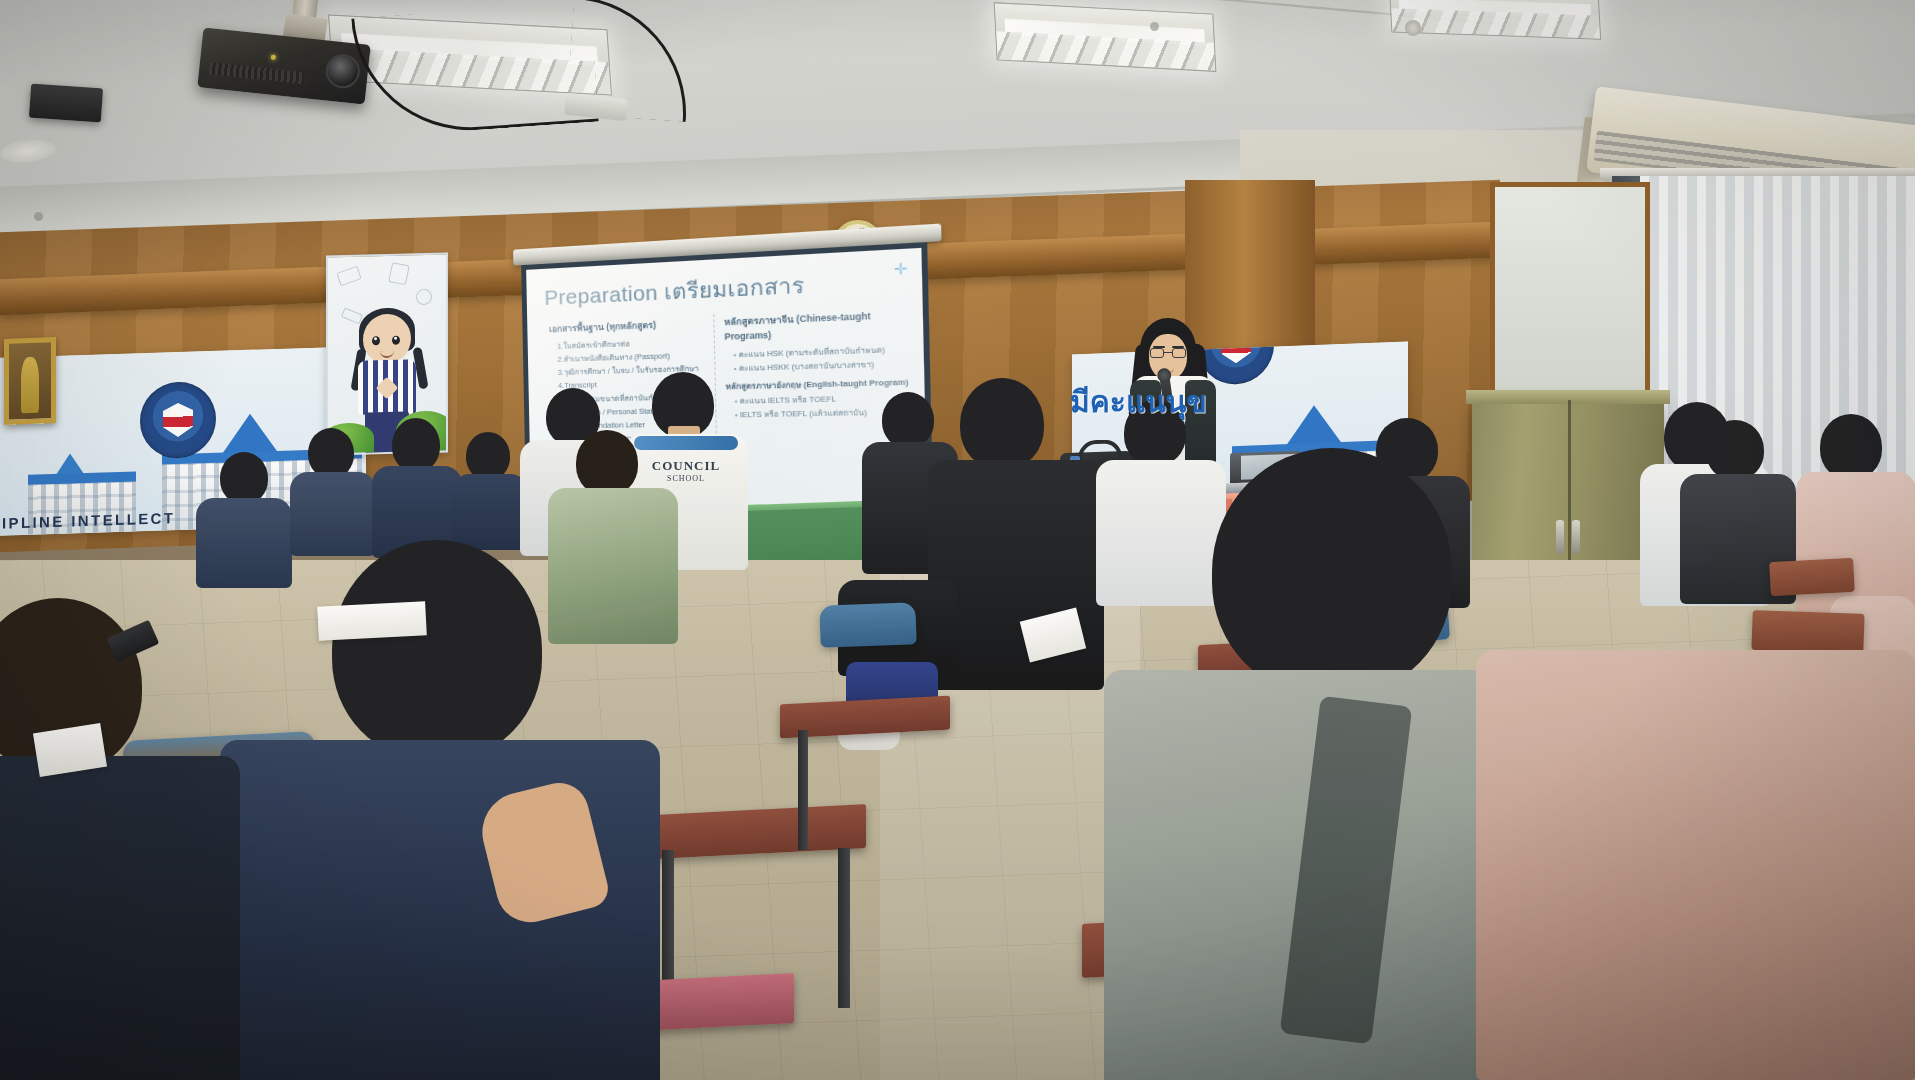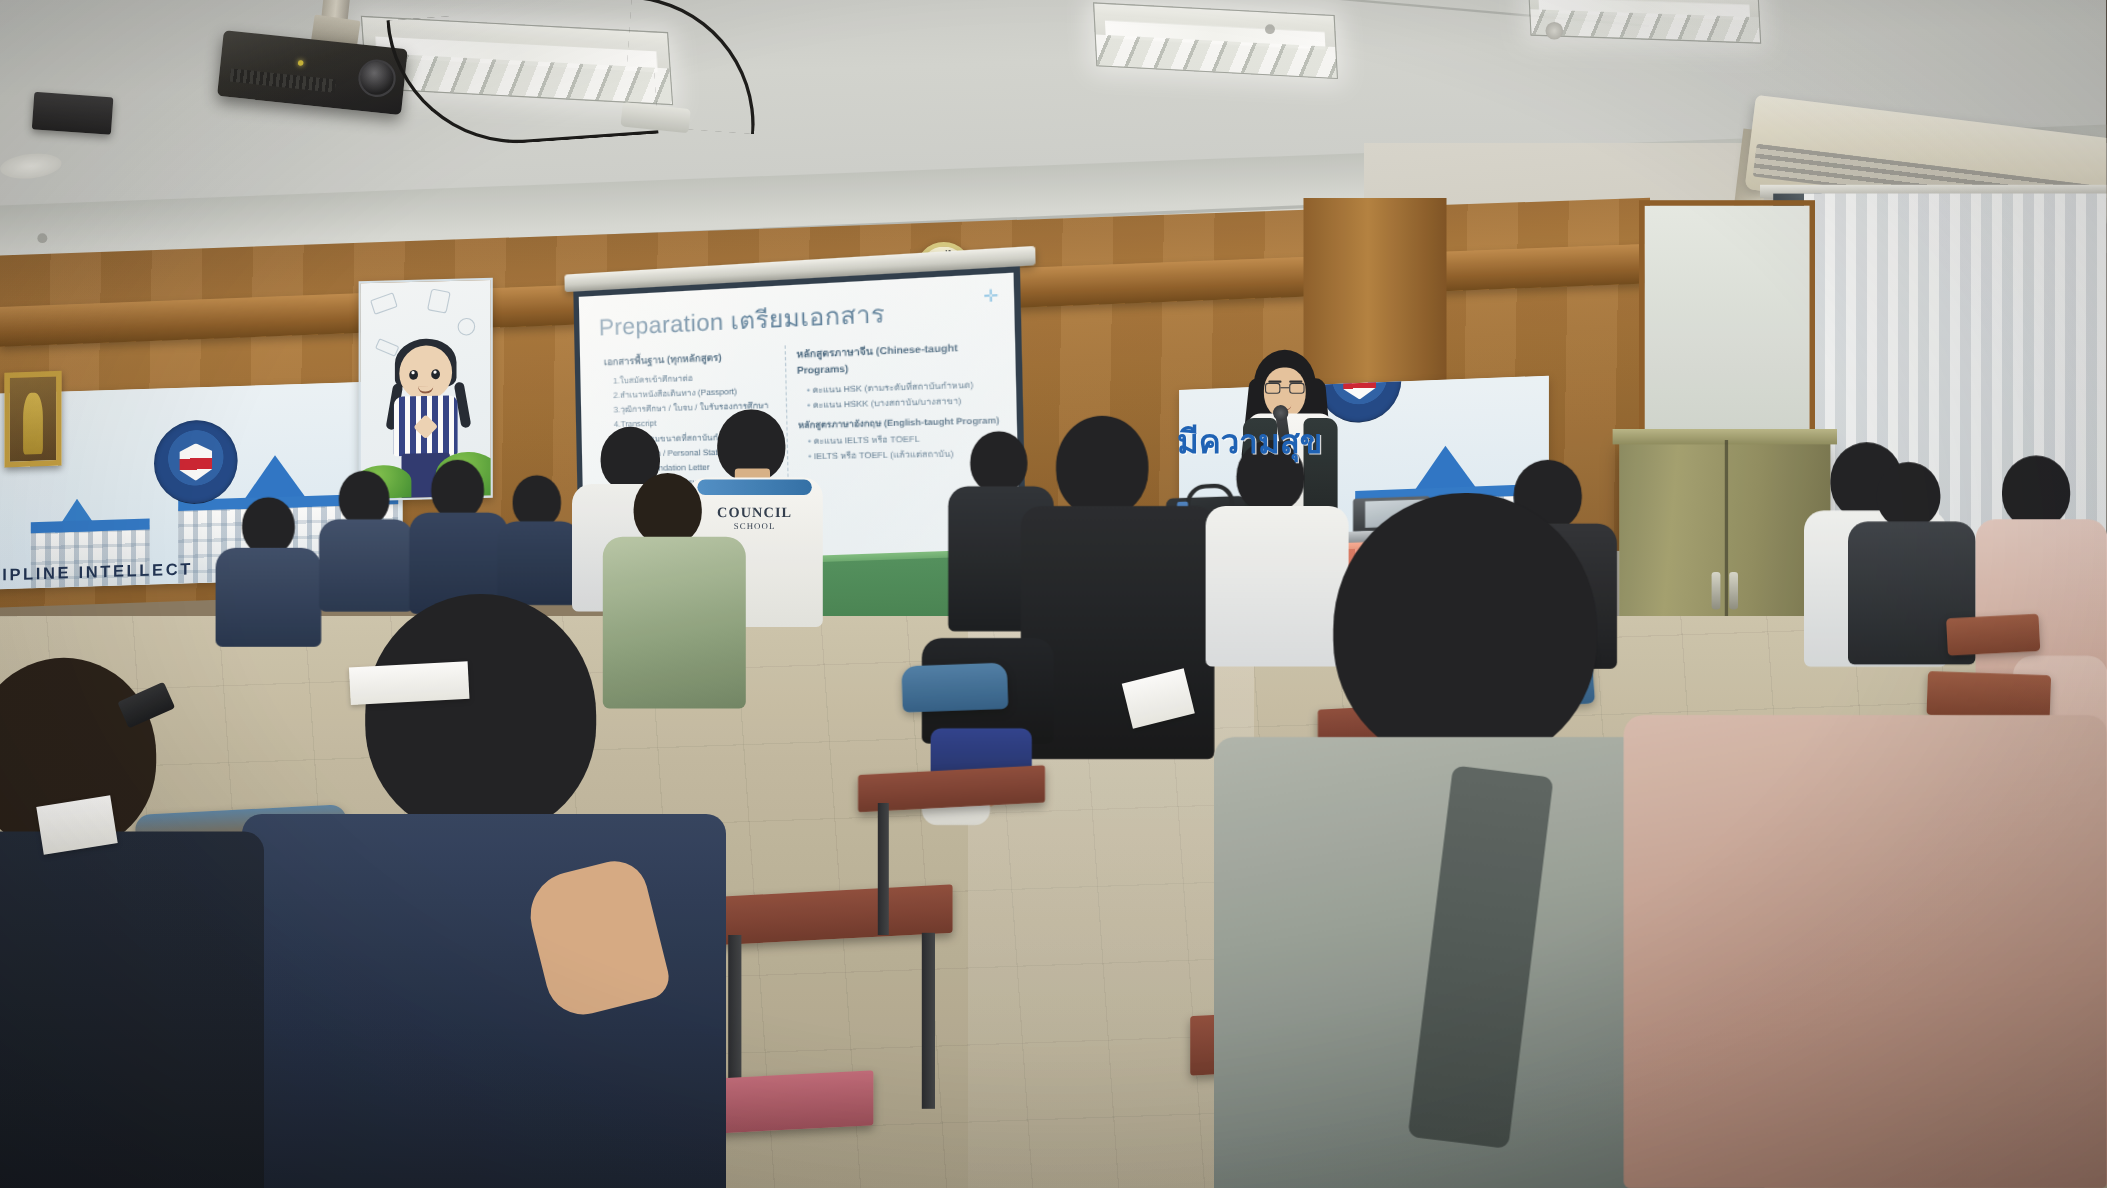--- a/index.html
+++ b/index.html
@@ -765,21 +765,21 @@
     <div class="bn-roof sm" style="left:42px;bottom:54px;"></div>
     <div class="bn-roofbar" style="left:14px;bottom:54px;width:116px;"></div>
     <div class="bn-building" style="left:160px;width:170px;height:74px;">
         <div class="win"></div>
       </div>
     <div class="bn-roof" style="left:208px;bottom:70px;"></div>
     <div class="bn-roofbar" style="left:160px;bottom:70px;width:170px;"></div>
     <div class="bn-emblem" style="left:126px;top:-40px;"></div>
   </div>
   <div style="position:absolute;left:1070px;top:378px;z-index:9;">
-    <span class="bn-thai" style="position:relative;left:0;bottom:0;">มีความสุข</span>
+    <span class="bn-thai" style="position:relative;left:0;bottom:0;">มีคะแนนุข</span>
   </div>
 
   <div class="screen-shell">
     <div class="screen-roller"></div>
     <div class="screen-border">
       <div class="screen-face">
         <div class="slide-title">Preparation เตรียมเอกสาร</div>
         <div class="slide-plus">✛</div>
         <div class="slide-div"></div>
 

